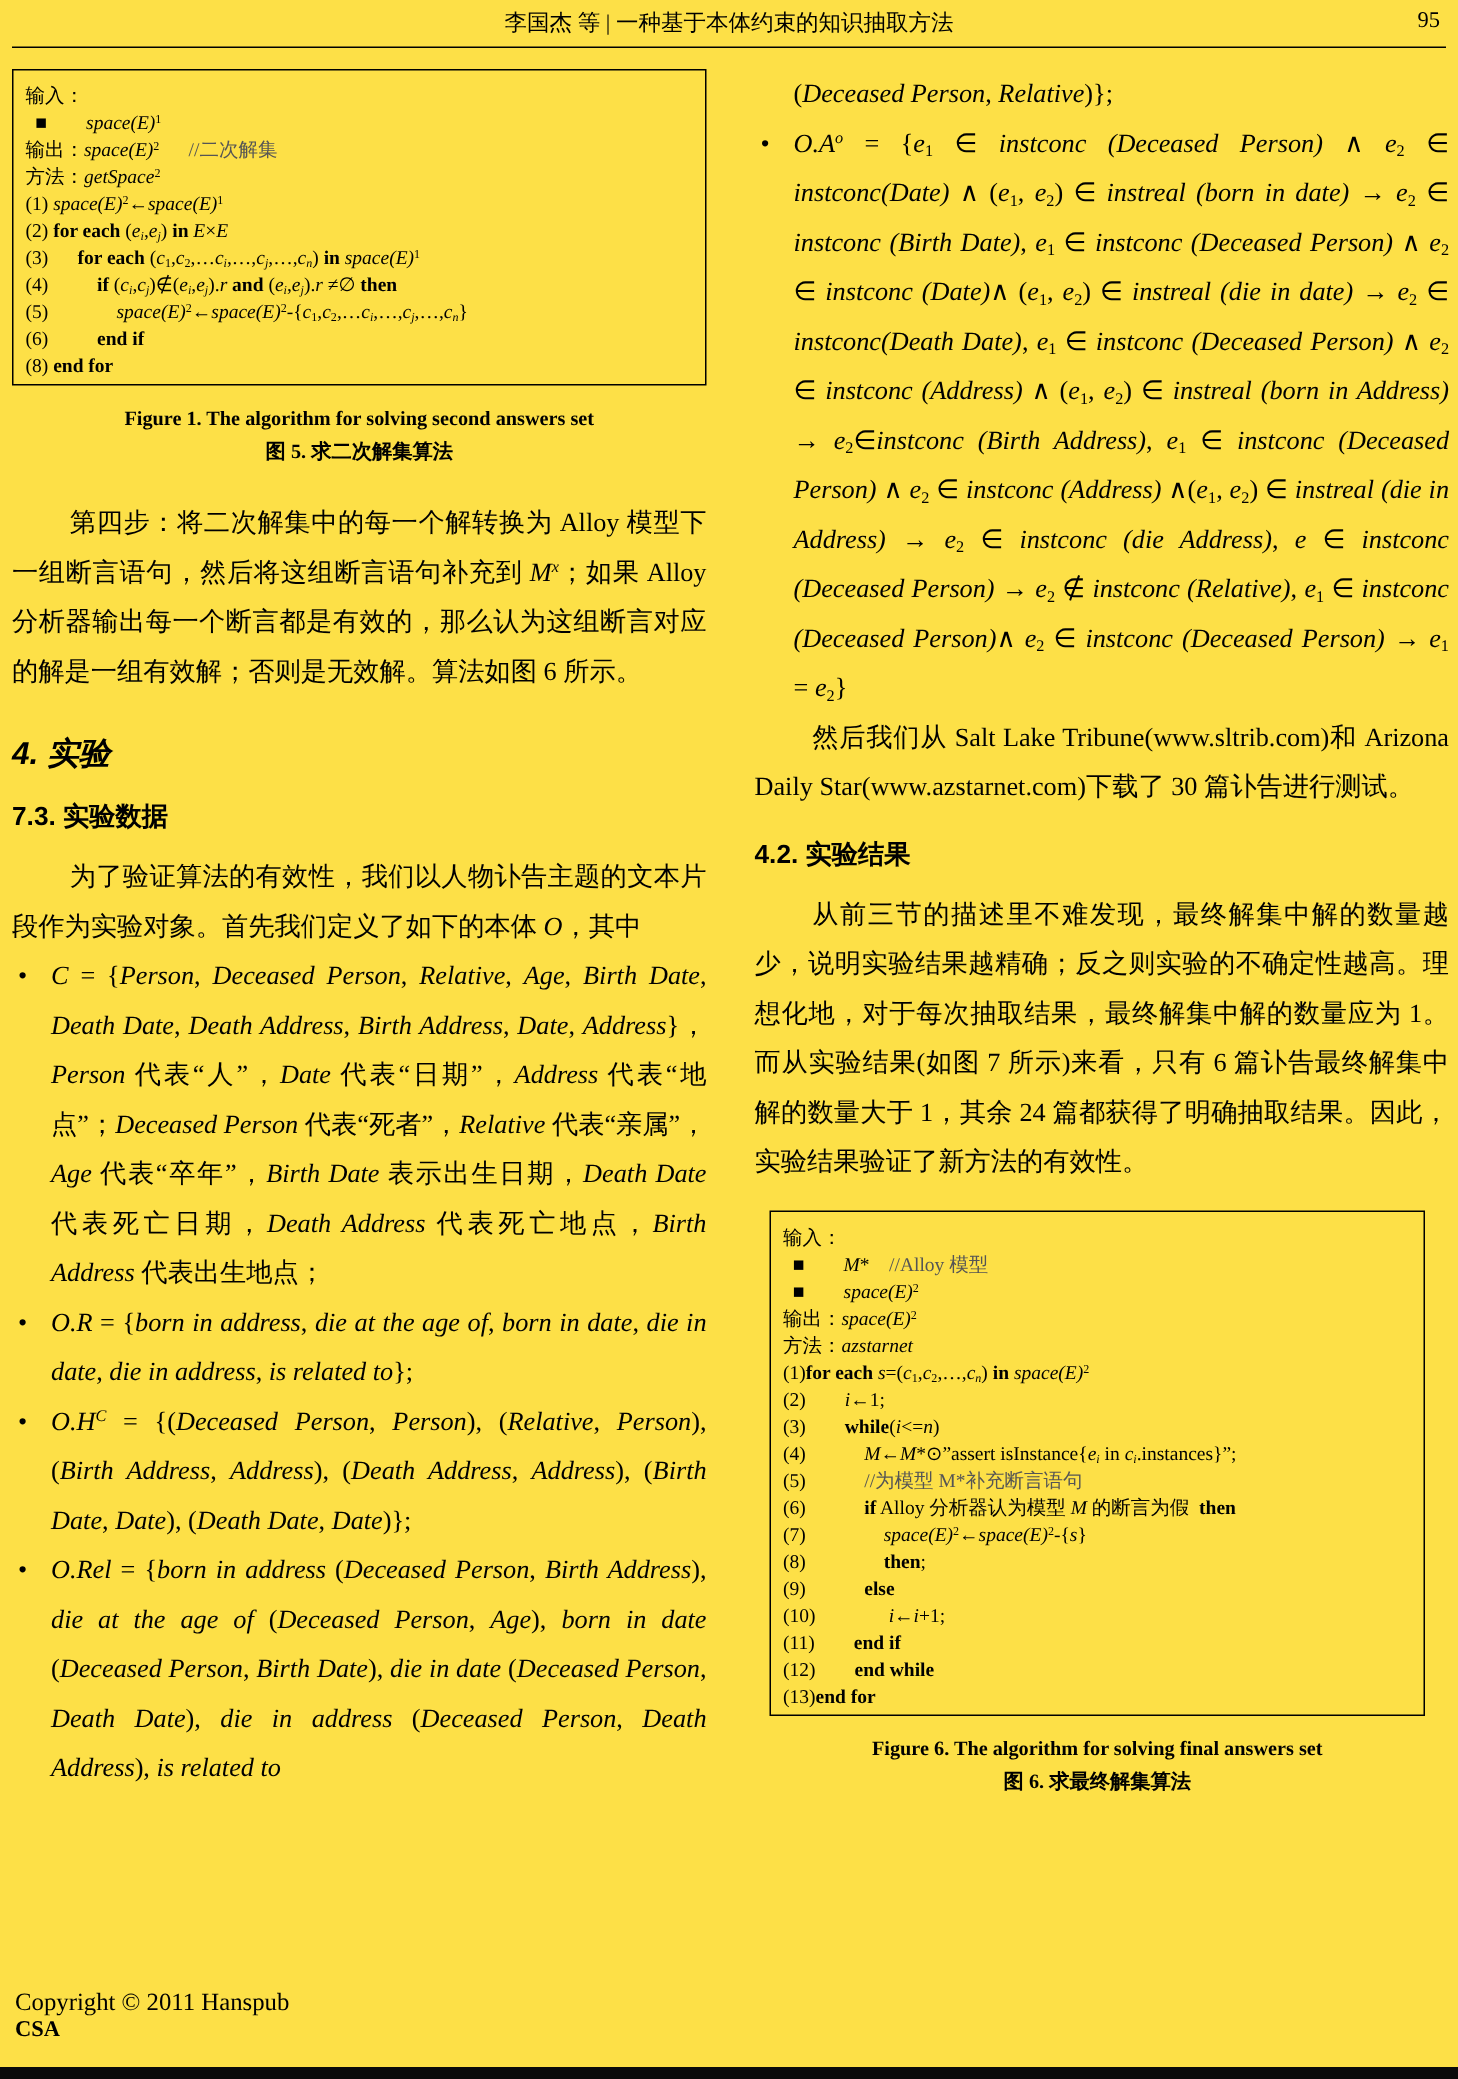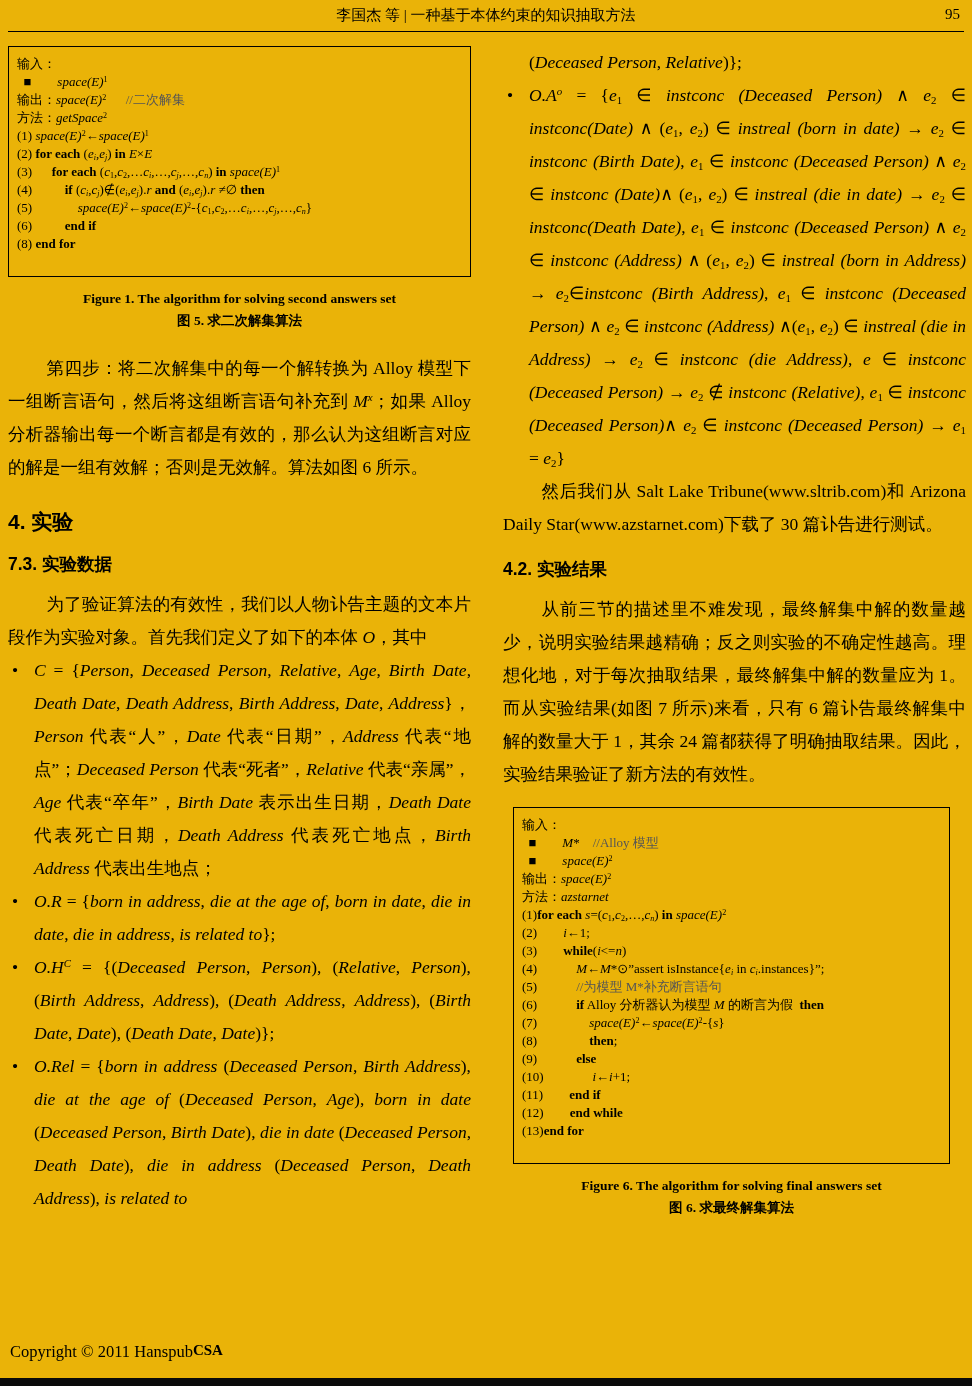--- a/index.html
+++ b/index.html
@@ -1,57 +1,57 @@
 <!DOCTYPE html>
 <html><head>
 <meta charset="utf-8">
 <style>
   html,body { margin:0; padding:0; background:#ffffff; }
-  .page { position:relative; width:972px; height:1386px; background:#eab308;
+  .page { position:relative; width:972px; height:1386px; background:#fde047;
           font-family:"Liberation Serif", serif; color:#000; overflow:hidden; }
 
   
   .hdr { position:absolute; top:6px; left:10px; right:10px; height:22px; text-align:center; font-size:15px; }
   .hdr-page { position:absolute; right:2px; top:0; }
   .hdr-rule { position:absolute; top:31px; left:8px; width:956px; border-top:1.3px solid #000; }
 
   
   .cols { position:absolute; top:46px; left:8px; display:flex; gap:32px; }
   .col { width:463px; }
 
   
   .bt { font-size:17.5px; line-height:33px; text-align:justify; margin:0; }
   .ind { text-indent:2.2em; }
   .mt { margin-top:20px; }
 
-  .h2 { font-family:"Liberation Sans", sans-serif; font-size:21px; font-weight:bold; margin:24px 0 14px; }
+  .h2 { font-family:"Liberation Sans", sans-serif; font-size:21px; font-weight:bold; margin:24px 0 14px;font-style:italic; }
   .h3 { font-family:"Liberation Sans", sans-serif; font-size:17.5px; font-weight:bold; margin:16px 0 12px; }
 
   ul.blist { list-style:none; margin:0; padding:0 0 0 26px; }
   li.bitem { position:relative; font-size:17.5px; line-height:33px; text-align:justify; }
   li.bitem::before { content:"\2022"; position:absolute; left:-22px; top:0; }
 
   
   .figwrap { margin:0; }
-  .abox { border:1.6px solid #000; padding:8px 8px 23px 8px; }
+  .abox { border:1.6px solid #000; padding:8px 8px 3px 8px; }
   .aline { font-size:13px; line-height:18px; white-space:pre-wrap; min-height:18px; }
   .cap { text-align:center; font-weight:bold; margin-top:12px; }
   .cap-en { font-size:13.5px; line-height:20px; }
   .cap-zh { font-size:13.5px; line-height:23px; }
   .fig6 { margin:16px 16px 0 10px; }
 
   
   .i { font-style:italic; }
   .b { font-weight:700; }
   .g { color:#555; }
   .sup { font-size:62%; position:relative; top:-0.55em; line-height:0; }
   .sub { font-size:62%; position:relative; top:0.3em; line-height:0; }
 
   
-  .ftr { position:absolute; left:10px; right:12px; bottom:24px; display:flex; font-size:16.5px; }
+  .ftr { position:absolute; left:10px; right:12px; bottom:24px; display:flex; justify-content:space-between; font-size:16.5px;flex-direction:column; }
   .ftr-csa { font-weight:bold; font-size:15px; }
   .bbar { position:absolute; left:0; right:0; bottom:0; height:8px; background:#0a0a0a; }
 </style>
 </head>
 <body>
 
 <div class="page">
 
   <header class="hdr">
     <span class="hdr-title">李国杰 等 | 一种基于本体约束的知识抽取方法</span>

